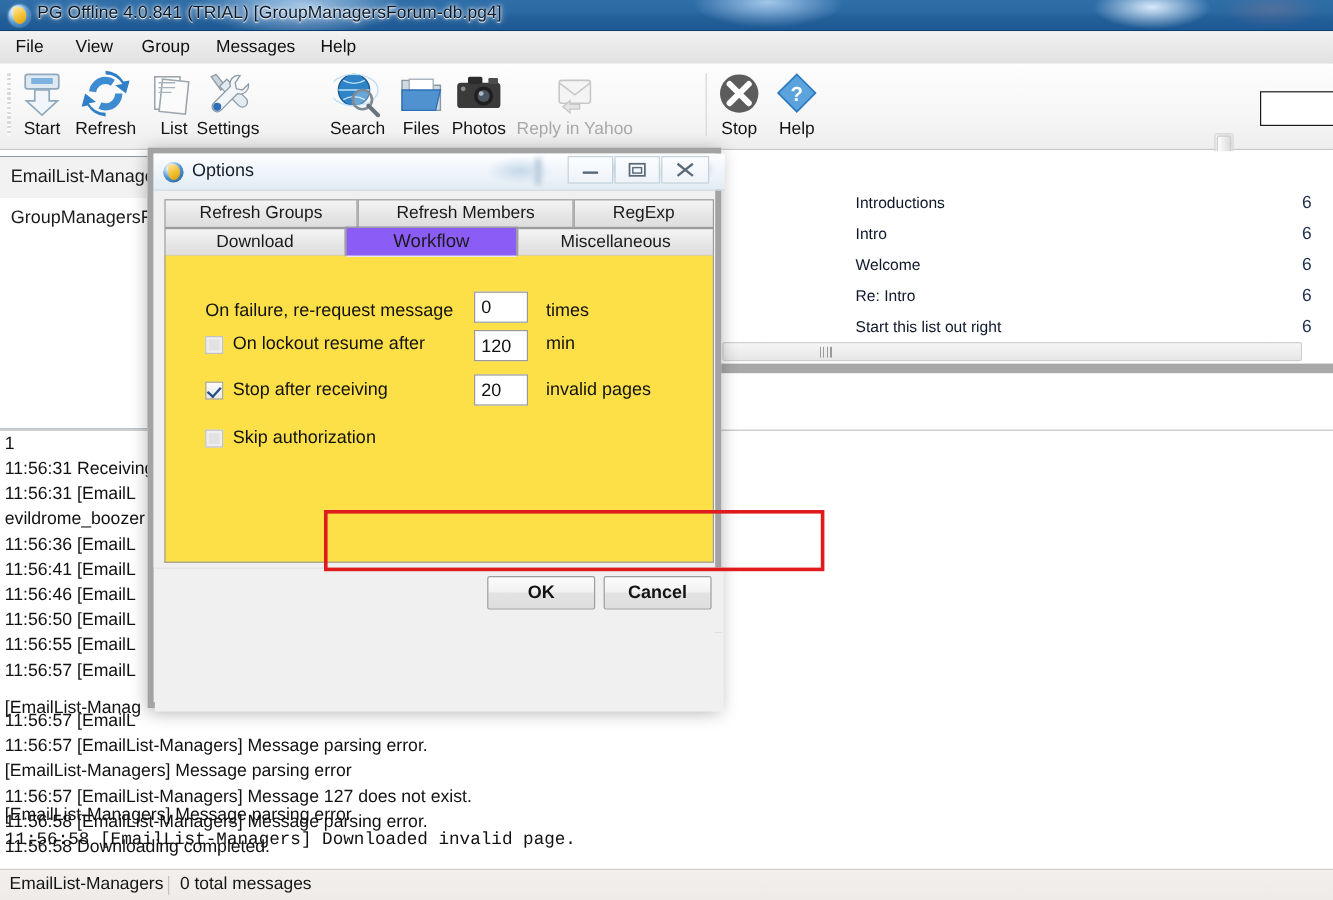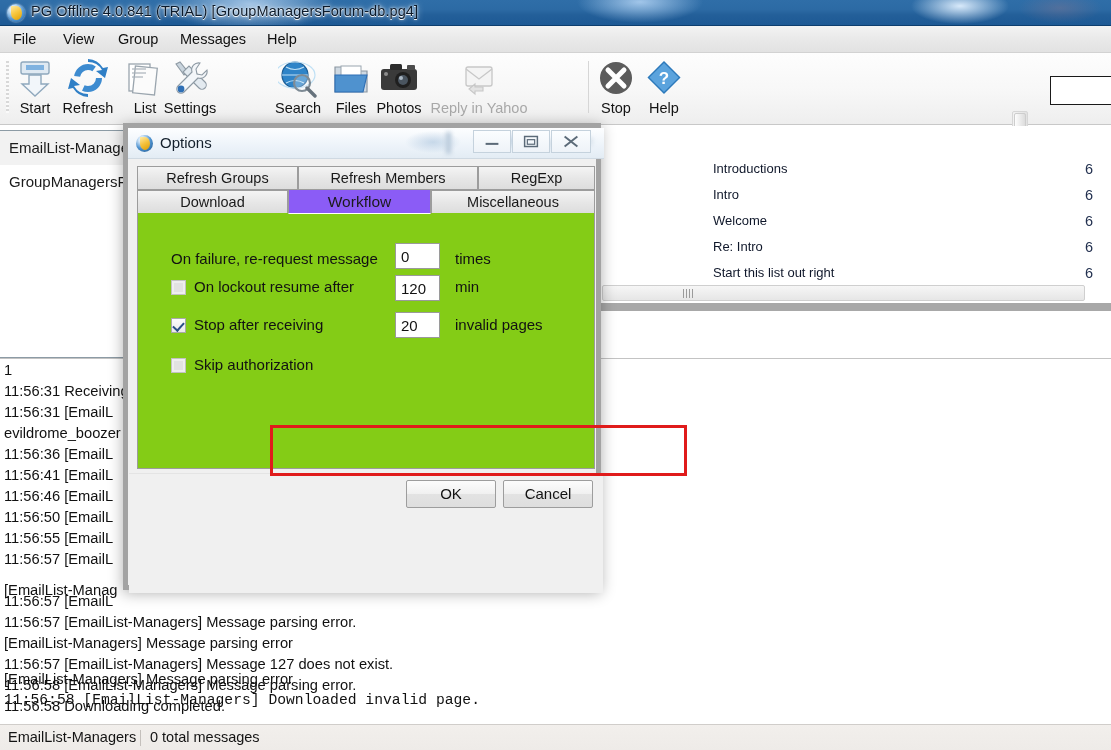--- a/index.html
+++ b/index.html
@@ -237,21 +237,21 @@
     font-size: 14.5px; color: #1a1a1a;
     background: linear-gradient(180deg,#f4f4f4 0%, #e6e6e6 55%, #dddddd 100%);
     border: 1px solid #9c9c9c; cursor: default; white-space: nowrap;
   }
   .tab.active {
     background: #8b5cf6; border-bottom-color: #ffffff; font-size: 15.5px;
     height: 25px; line-height: 24px; z-index: 4;
   }
   .tabpanel {
     position: absolute; left: 9px; top: 85px; width: 458px; height: 256px;
-    background: #84cc16; border: 1px solid #9c9c9c; border-top: none;
+    background: #fde047; border: 1px solid #9c9c9c; border-top: none;
   }
 
   .row-label { position: absolute; font-size: 15px; color: #121212; white-space: nowrap; }
   .numbox {
     position: absolute; background: #ffffff; border: 1px solid #9a9a9a;
     font-size: 15px; color: #121212; padding-left: 5px;
   }
   .cbx {
     position: absolute; width: 15px; height: 15px;
     background: linear-gradient(180deg,#fbfbfb,#eaeaea);
@@ -275,20 +275,21 @@
   .dlg-footer {
     position: absolute; left: 1px; top: 345px; width: 474px; height: 54px;
     background: #f0f0f0; border-top: 1px solid #e4e4e4;
   }
   .dlg-btn {
     position: absolute; top: 6px; width: 90px; height: 28px;
     background: linear-gradient(180deg,#fcfcfc 0%, #f1f1f1 48%, #e3e3e3 50%, #dedede 100%);
     border: 1px solid #9d9d9d; border-radius: 2px;
     font-size: 15px; color: #121212; text-align: center; line-height: 26px;
     cursor: default;
+    font-weight: bold;
   }
   .dlg-body-fill {
     position: absolute; left: 1px; top: 399px; width: 474px; height: 66px;
     background: #f0f0f0;
   }
   .dlg-left-edge {
     position: absolute; left: 0; top: 31px; width: 9px; height: 314px;
     background: #f0f0f0;
   }
 </style>

